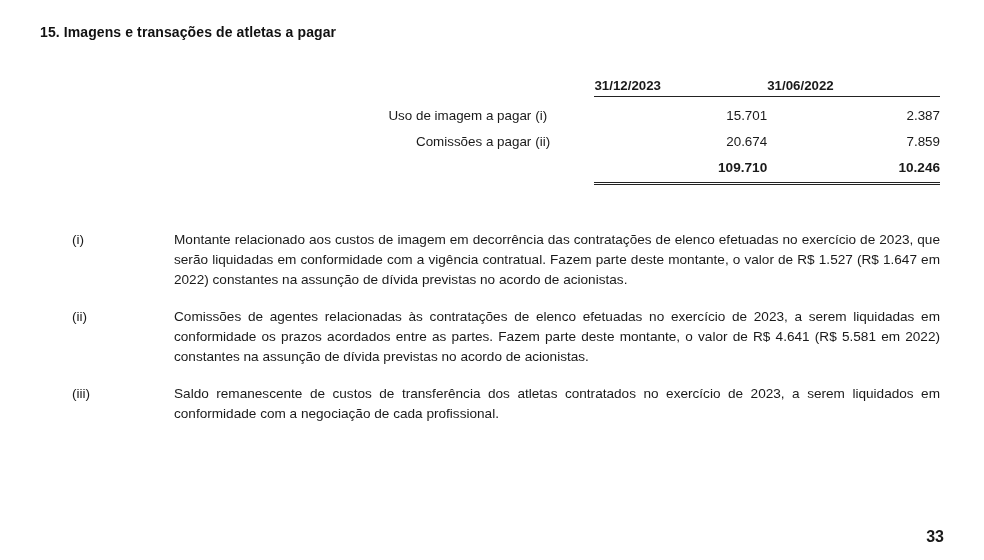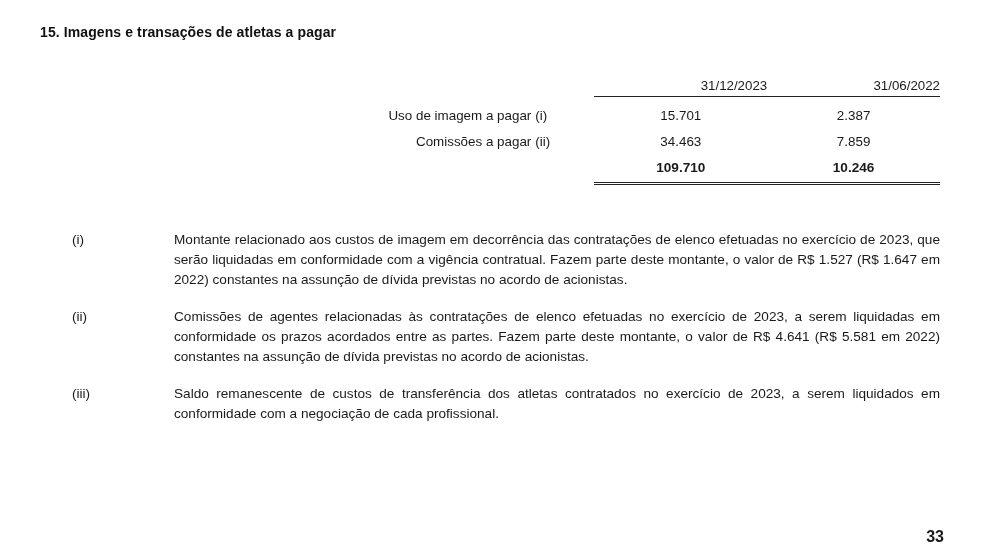--- a/index.html
+++ b/index.html
@@ -47,28 +47,28 @@
     font-size: 13.3px;
     color: #1a1a1a;
   }
   table.fin td, table.fin th {
     padding: 0;
     vertical-align: bottom;
     font-weight: normal;
   }
   .col-label { width: 490px; text-align: right; }
   .col-note  { width: 60px;  text-align: left; }
-  .col-amt   { width: 175px; text-align: center; }
+  .col-amt   { width: 175px; text-align: right; }
 
   tr.head-row th.col-amt {
-    font-weight: normal;
+    font-weight: bold;
     font-size: 13.3px;
     padding-bottom: 3px;
     border-bottom: 1.3px solid #222;
-    text-align: right;
+    text-align: left;
   }
   tr.head-row th.col-label,
   tr.head-row th.col-note { border-bottom: none; }
 
   tr.data-row td {
     height: 26px;
     line-height: 26px;
     font-size: 13.4px;
   }
   tr.data-row td.col-label { padding-left: 10px; }
@@ -157,21 +157,21 @@
         <tr class="data-row">
           <td class="col-label">Uso de imagem a pagar</td>
           <td class="col-note">(i)</td>
           <td class="col-amt">15.701</td>
           <td class="col-amt">2.387</td>
         </tr>
 
         <tr class="data-row">
           <td class="col-label">Comissões a pagar</td>
           <td class="col-note">(ii)</td>
-          <td class="col-amt">34.463</td>
+          <td class="col-amt">20.674</td>
           <td class="col-amt">7.859</td>
         </tr>
 
 
         <tr class="total-row">
           <td class="col-label"></td>
           <td class="col-note"></td>
           <td class="col-amt">109.710</td>
           <td class="col-amt">10.246</td>
         </tr>

